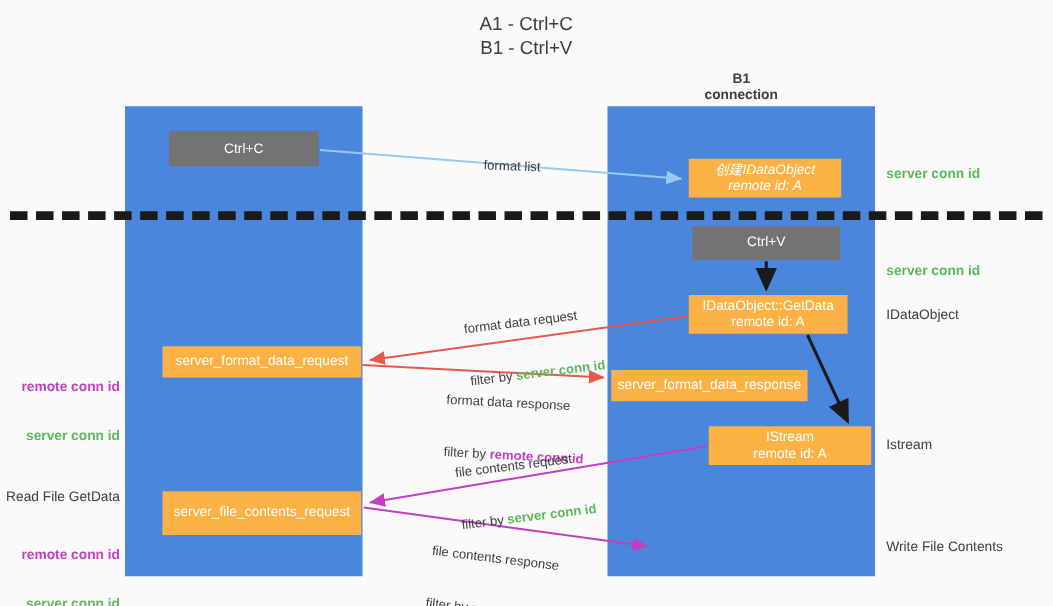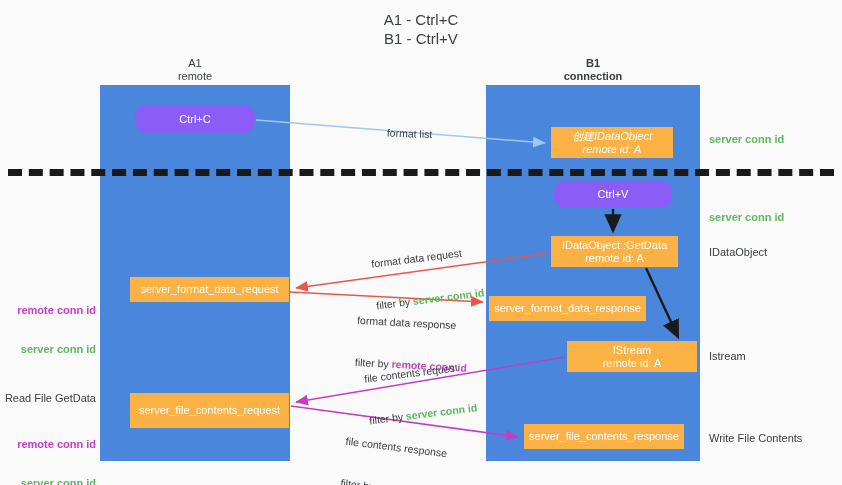--- a/index.html
+++ b/index.html
@@ -73,21 +73,21 @@
     flex-direction: column;
     align-items: center;
     justify-content: center;
     color: #ffffff;
     font-size: 11px;
     line-height: 13px;
     text-align: center;
     padding: 2px 4px;
     white-space: pre;
   }
-  .node.green  { background: #8b5cf6; border-radius: 12px; }
+  .node.green  { background: #737373; }
   .node.orange { background: #fbb144; }
 
   #node-ctrl-c        { left: 135px; top: 105px; width: 120px; height: 28px; }
   #node-create-ido    { left: 551px; top: 127px; width: 122px; height: 31px; font-style: italic; }
   #node-ctrl-v        { left: 554px; top: 181px; width: 118px; height: 27px; }
   #node-getdata       { left: 551px; top: 236px; width: 127px; height: 31px; }
   #node-fmt-req       { left: 130px; top: 277px; width: 159px; height: 25px; text-align: right; }
   #node-fmt-resp      { left: 489px; top: 272px; width: 157px; height: 25px; margin-top: 24px; }
   #node-istream       { left: 567px; top: 341px; width: 130px; height: 31px; }
   #node-file-req      { left: 130px; top: 393px; width: 159px; height: 35px; }
@@ -161,22 +161,20 @@
   }
 </style>
 </head>
 <body>
 
 <div id="stage">
 
   <div class="title" id="page-title">A1 - Ctrl+C
 B1 - Ctrl+V</div>
 
-  <div class="col-head" id="head-a1">A1
-remote</div>
   <div class="col-head" id="head-b1">B1
 connection</div>
 
   <div class="lane" id="lane-a1"></div>
   <div class="lane" id="lane-b1"></div>
 
   <svg id="arrows" viewBox="0 0 842 485">
     <defs>
       <marker id="ah-blue" markerWidth="9" markerHeight="9" refX="7.5" refY="4" orient="auto">
         <path d="M0,0.6 L8,4 L0,7.4 z" fill="#9cc9ef"></path>
@@ -213,21 +211,20 @@
   <div class="node orange" id="node-create-ido">创建IDataObject
 remote id: A</div>
   <div class="node green" id="node-ctrl-v">Ctrl+V</div>
   <div class="node orange" id="node-getdata">IDataObject::GetData
 remote id: A</div>
   <div class="node orange" id="node-fmt-req">server_format_data_request</div>
   <div class="node orange" id="node-fmt-resp">server_format_data_response</div>
   <div class="node orange" id="node-istream">IStream
 remote id: A</div>
   <div class="node orange" id="node-file-req">server_file_contents_request</div>
-  <div class="node orange" id="node-file-resp">server_file_contents_response</div>
 
   <div class="edge-label" id="lbl-format-list">
     <span>format list</span>
   </div>
 
   <div class="edge-label" id="lbl-fmt-req">
     <div>format data request</div>
     <div><span>filter by </span><span class="green-txt">server conn id</span></div>
   </div>
 

